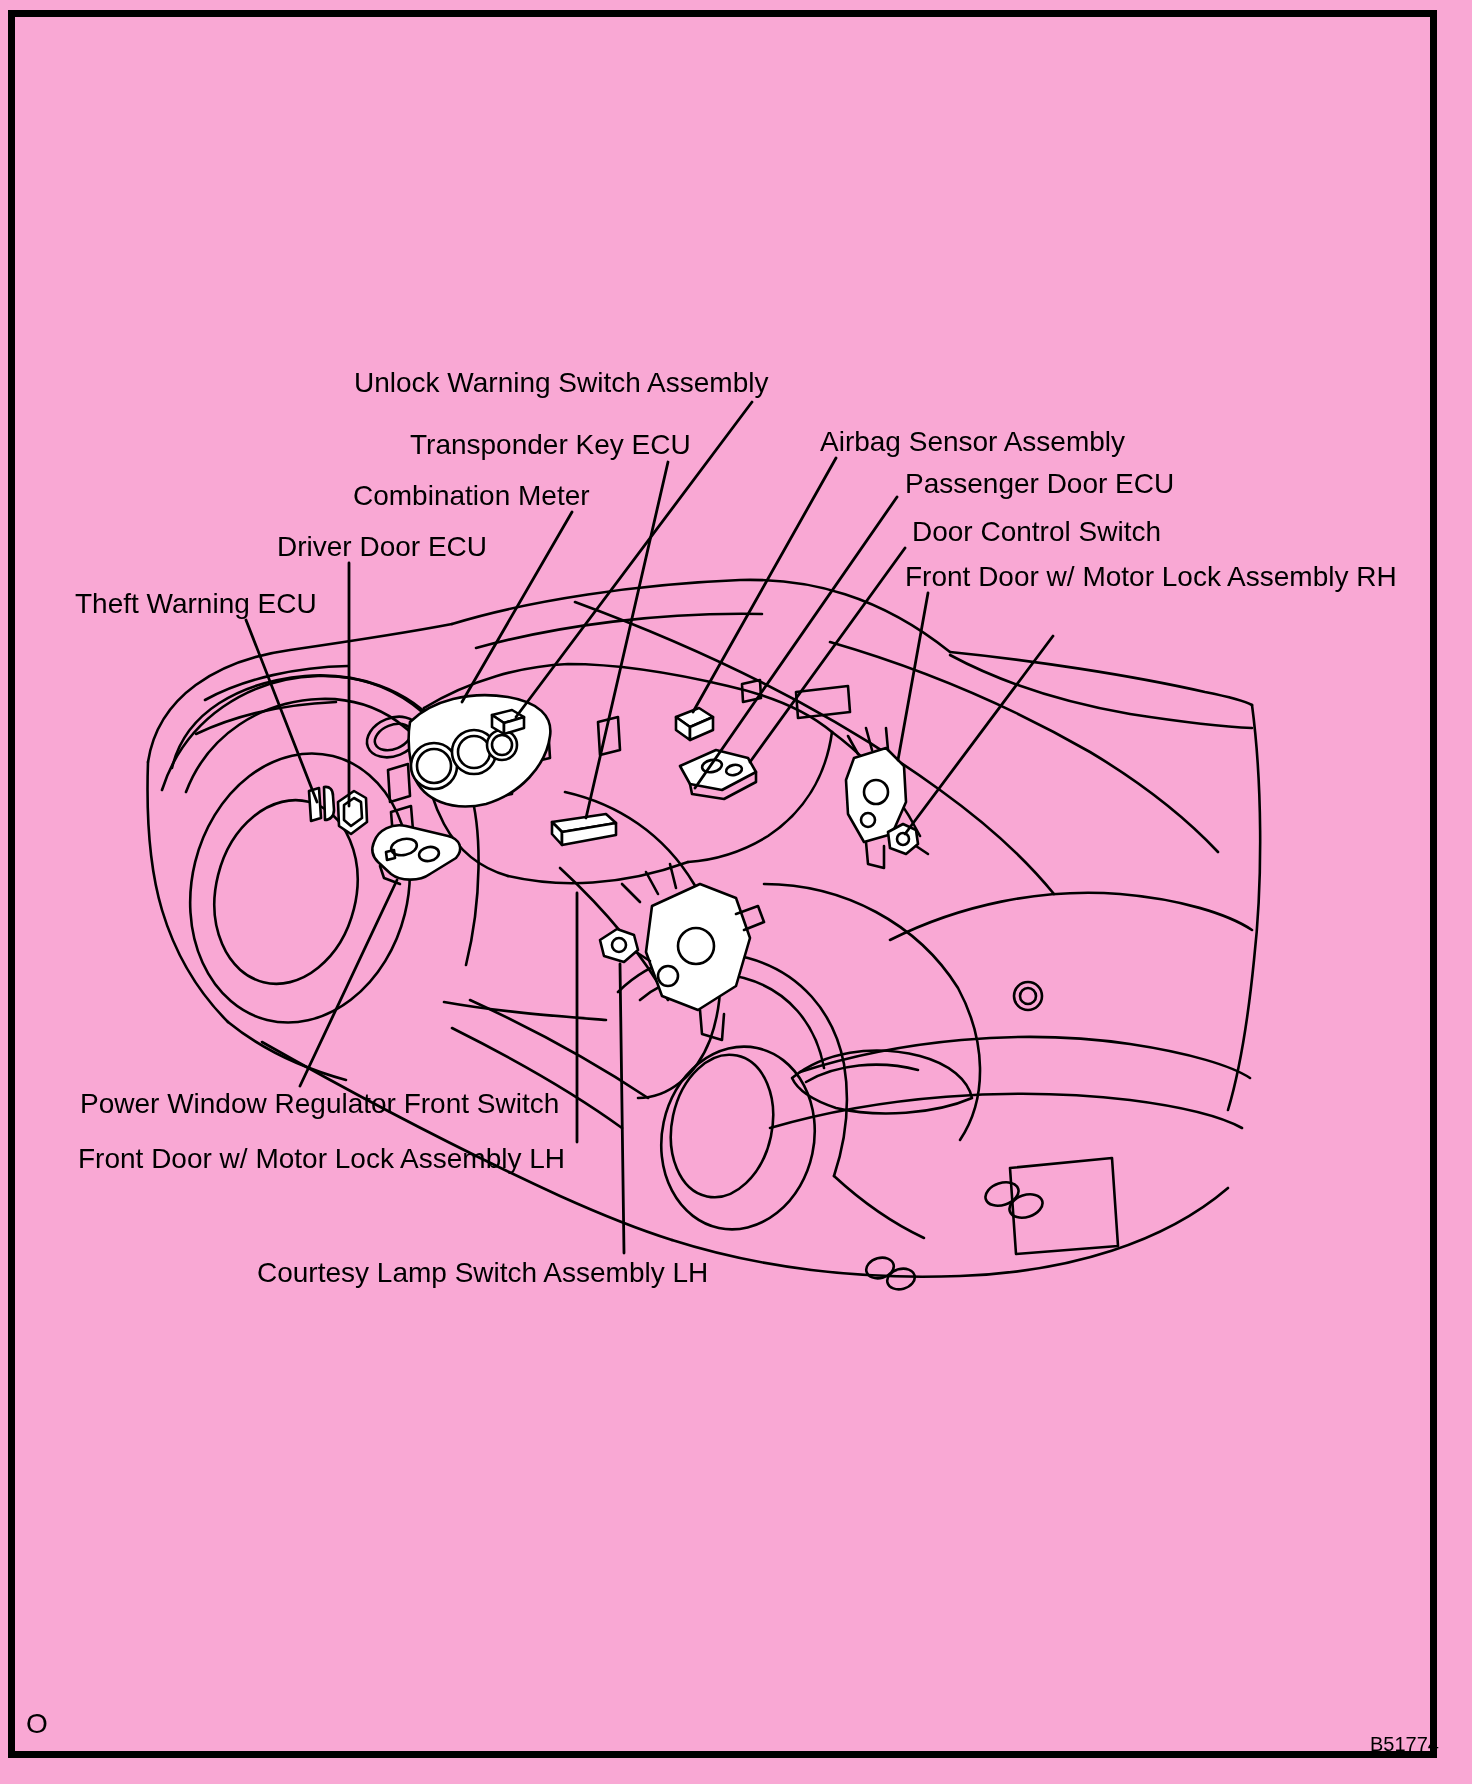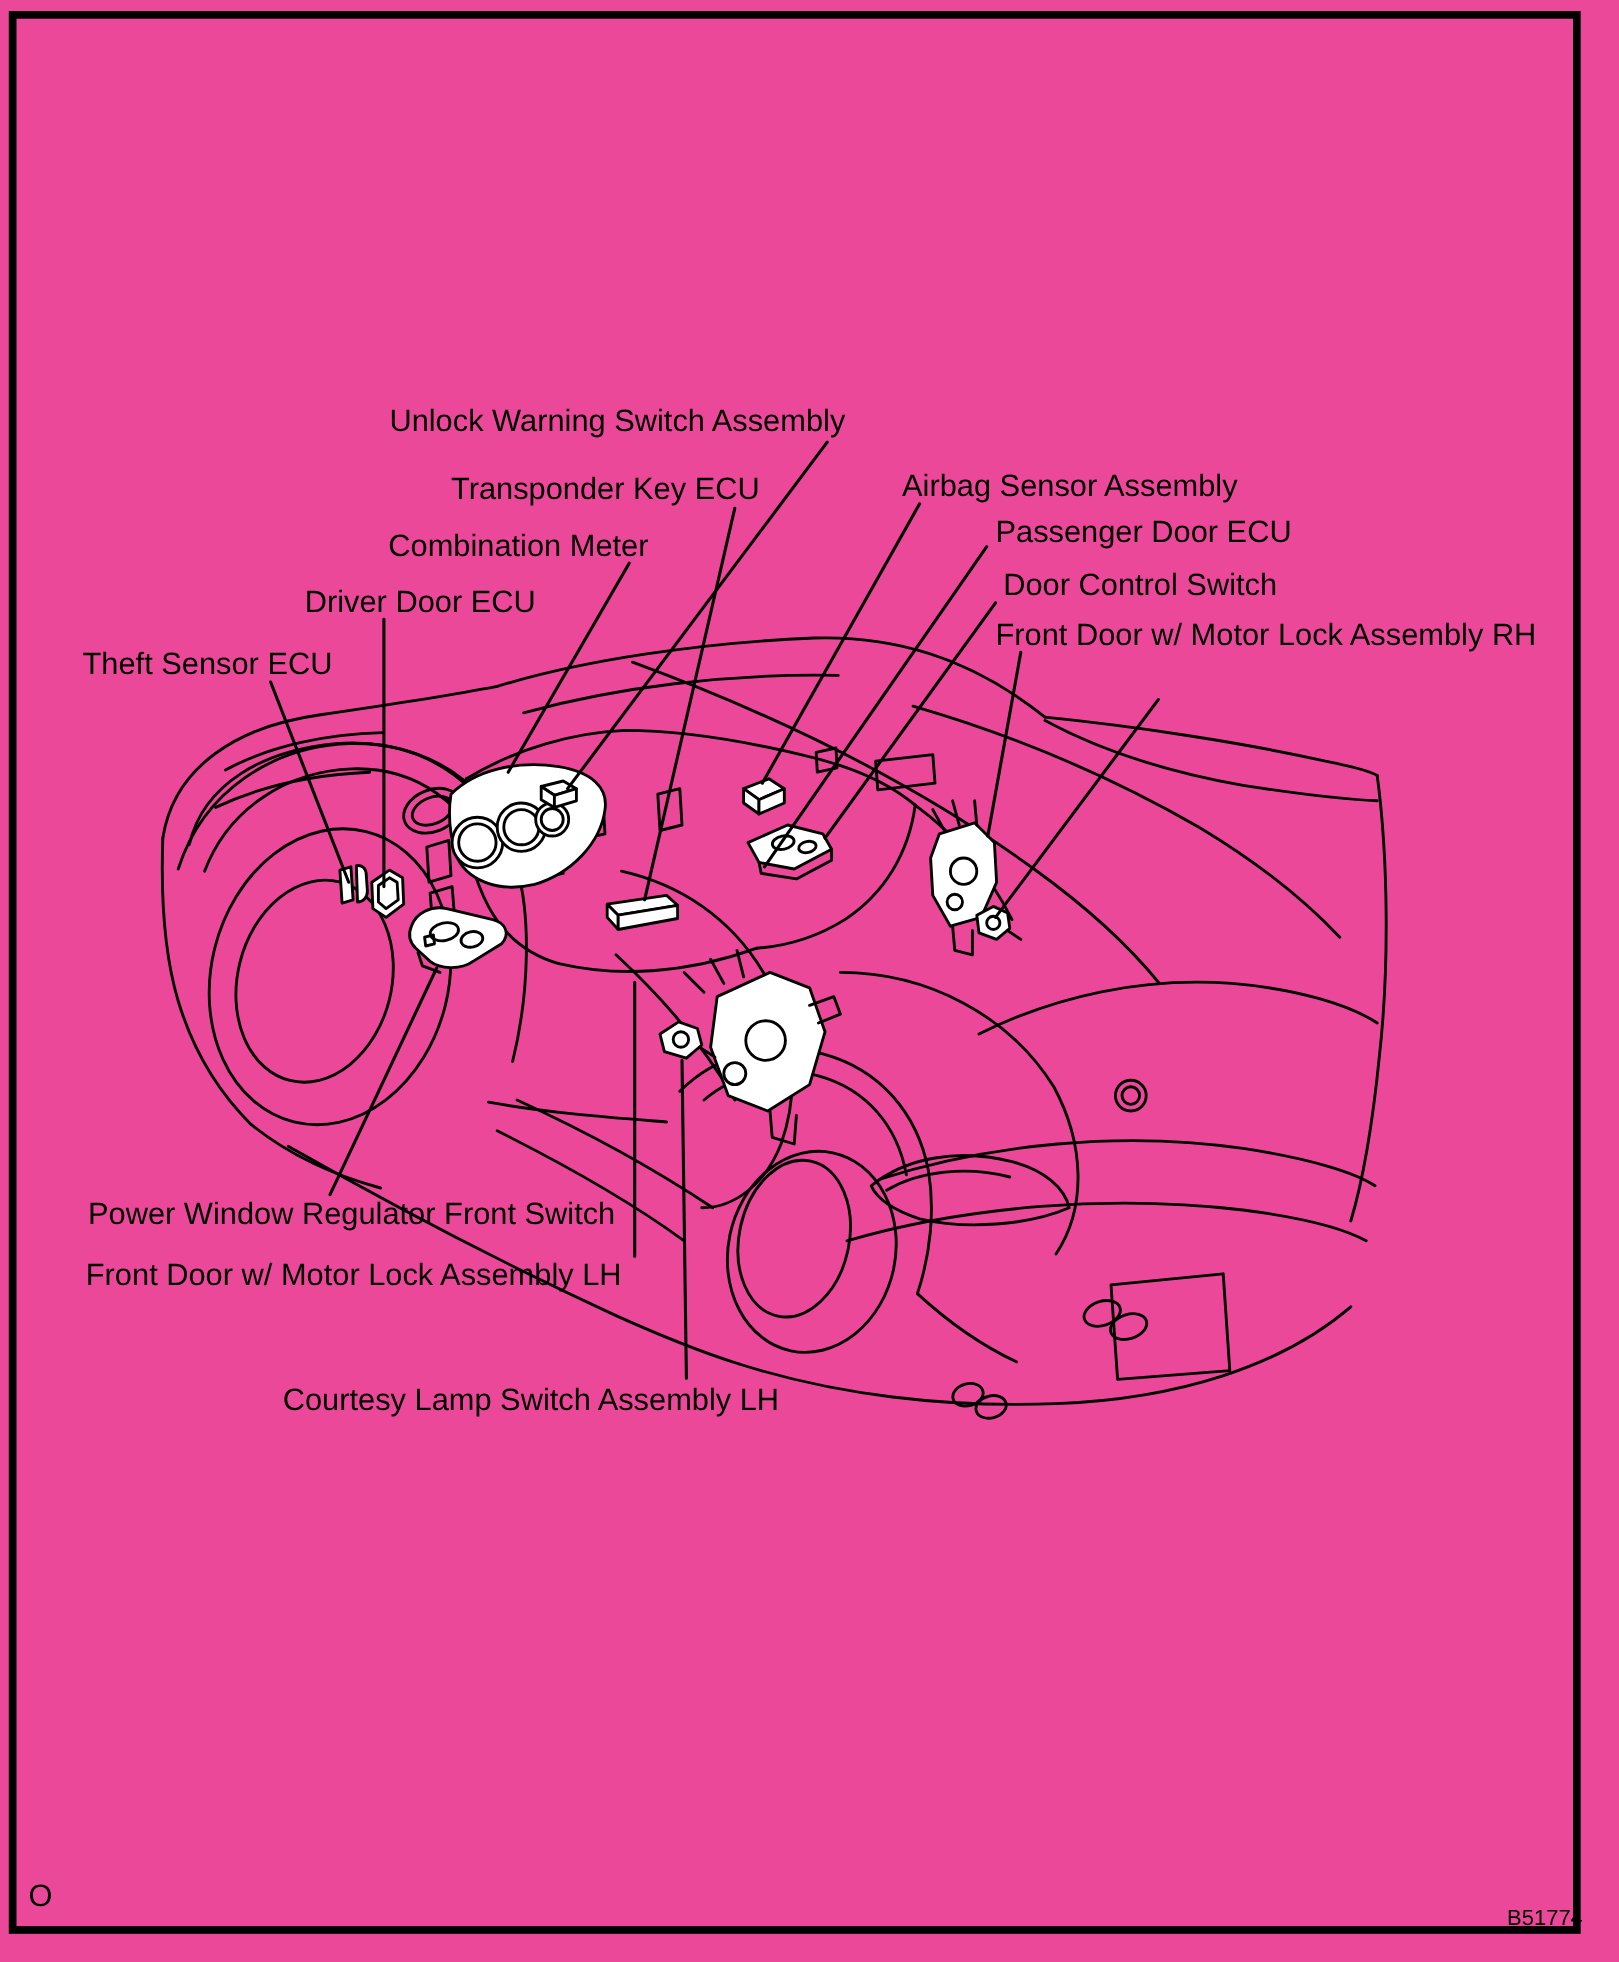--- a/index.html
+++ b/index.html
@@ -4,21 +4,21 @@
 <style>
   html, body {
     margin: 0;
     padding: 0;
     background: #ffffff;
   }
   .page {
     position: relative;
     width: 1472px;
     height: 1784px;
-    background: #ec4899;
+    background: #f9a8d4;
     font-family: "Liberation Sans", sans-serif;
     color: #000000;
     overflow: hidden;
   }
   .frame {
     position: absolute;
     left: 8px;
     top: 10px;
     width: 1415px;
     height: 1734px;
@@ -253,21 +253,21 @@
       <line class="leader" x1="300" y1="1086" x2="397" y2="880"></line>
       <line class="leader" x1="577" y1="1142" x2="577" y2="893"></line>
       <line class="leader" x1="624" y1="1253" x2="620" y2="964"></line>
     </g>
   </svg>
 
   <div class="callout" style="left:354px; top:368px;">Unlock Warning Switch Assembly</div>
   <div class="callout" style="left:410px; top:430px;">Transponder Key ECU</div>
   <div class="callout" style="left:353px; top:481px;">Combination Meter</div>
   <div class="callout" style="left:277px; top:532px;">Driver Door ECU</div>
-  <div class="callout" style="left:75px; top:589px;">Theft Sensor ECU</div>
+  <div class="callout" style="left:75px; top:589px;">Theft Warning ECU</div>
   <div class="callout" style="left:820px; top:427px;">Airbag Sensor Assembly</div>
   <div class="callout" style="left:905px; top:469px;">Passenger Door ECU</div>
   <div class="callout" style="left:912px; top:517px;">Door Control Switch</div>
   <div class="callout" style="left:905px; top:562px;">Front Door w/ Motor Lock Assembly RH</div>
   <div class="callout" style="left:80px; top:1089px;">Power Window Regulator Front Switch</div>
   <div class="callout" style="left:78px; top:1144px;text-align:right;">Front Door w/ Motor Lock Assembly LH</div>
   <div class="callout" style="left:257px; top:1258px;">Courtesy Lamp Switch Assembly LH</div>
 
   <div class="page-marker">O</div>
   <div class="figure-code">B51774</div>

